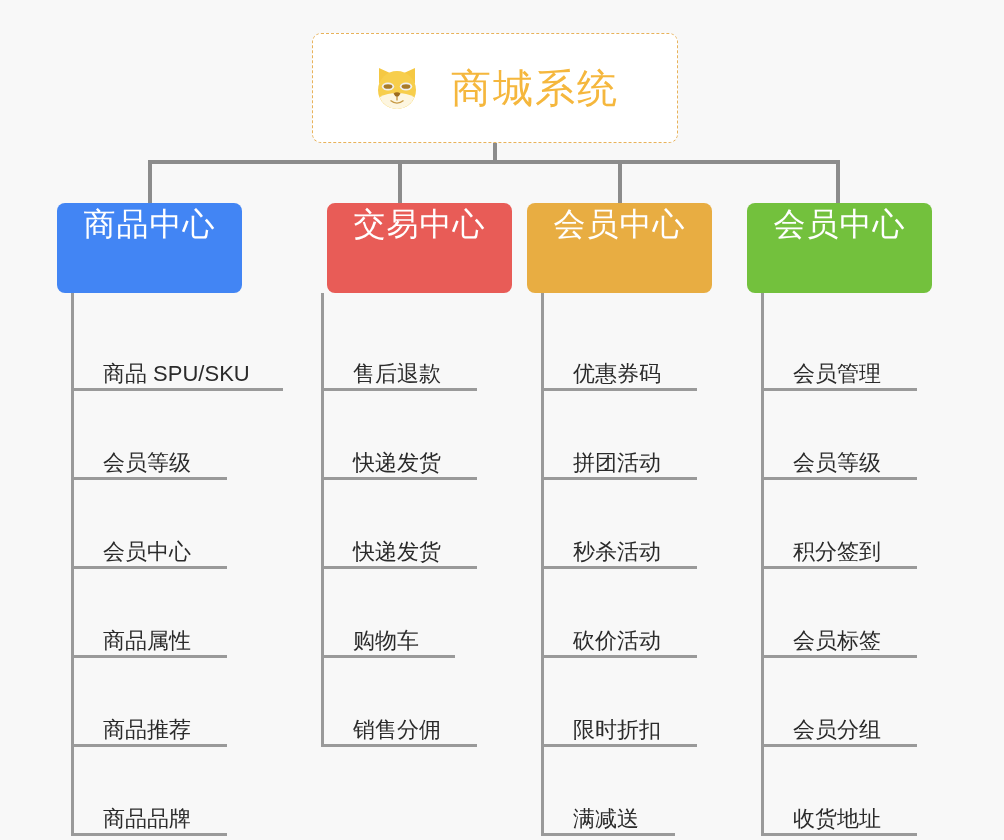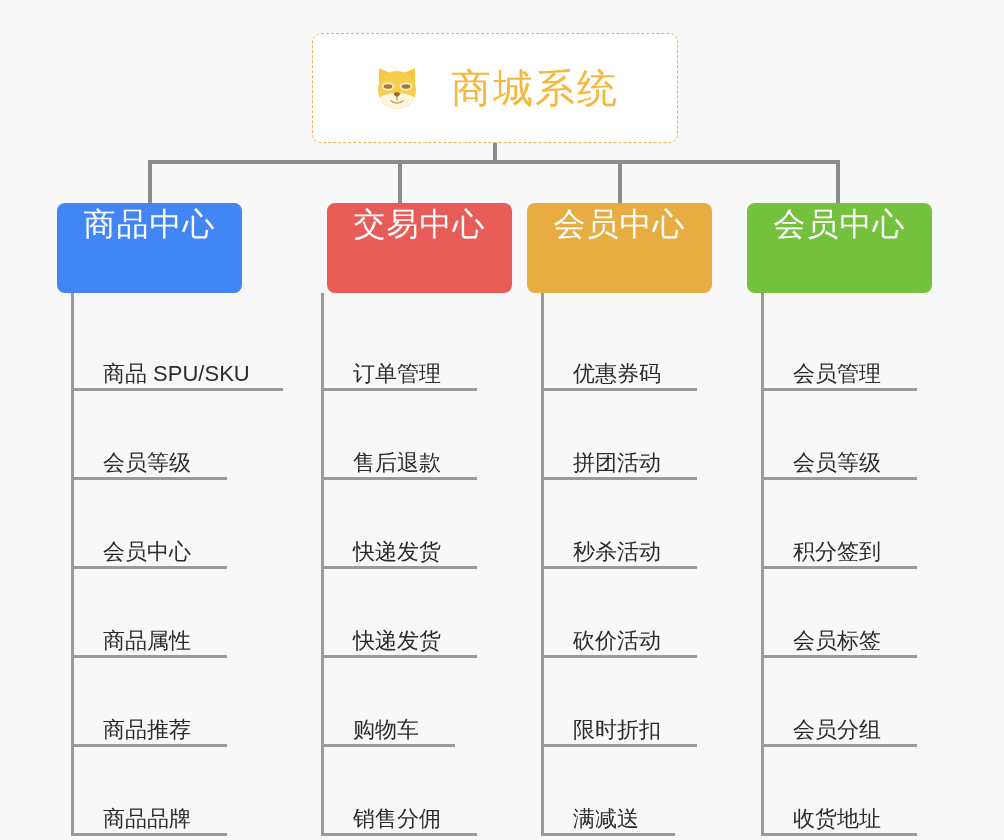--- a/index.html
+++ b/index.html
@@ -191,24 +191,20 @@
     </div>
   </div>
 
   <div class="column col-2">
     <div class="cat-header" style="background: rgb(232, 92, 87); margin-left: 20px;">
       <span>交易中心</span>
     </div>
     <div class="leaf-list">
       <div class="leaf-trunk"></div>
       <div class="leaf-item">
-        <span class="leaf-label">订单管理</span>
-        <span class="leaf-underline" style="width:156px;"></span>
-      </div>
-      <div class="leaf-item">
         <span class="leaf-label">售后退款</span>
         <span class="leaf-underline" style="width:156px;"></span>
       </div>
       <div class="leaf-item">
         <span class="leaf-label">快递发货</span>
         <span class="leaf-underline" style="width:156px;"></span>
       </div>
       <div class="leaf-item">
         <span class="leaf-label">快递发货</span>
         <span class="leaf-underline" style="width:156px;"></span>

